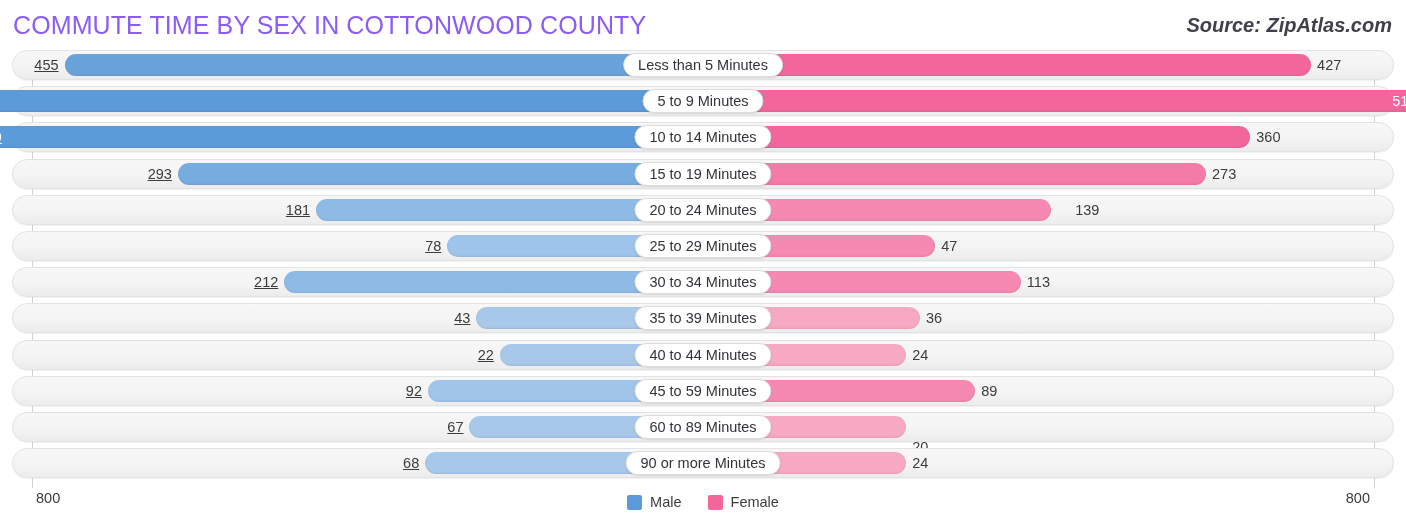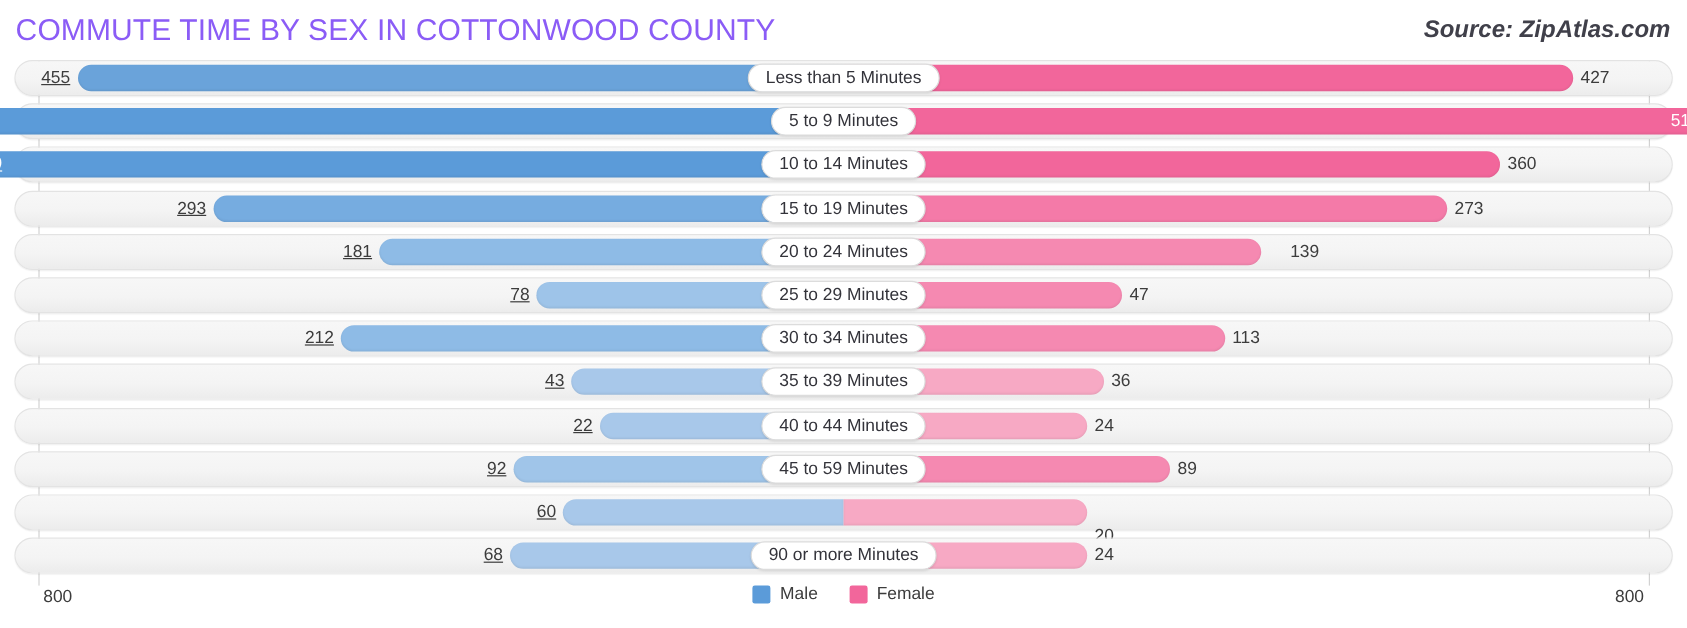--- a/index.html
+++ b/index.html
@@ -83,21 +83,21 @@
   }
   
   #footer{position:absolute;left:0;top:487px;width:1406px;height:36px;}
   .axis-max{
     position:absolute;top:3px;font-size:14.5px;color:#3c3c3c;
   }
   #axis-max-left{left:36px;}
   #axis-max-right{right:36px;}
   #legend{
     position:absolute;left:0;top:0;width:1406px;
-    display:flex;justify-content:center;align-items:flex-start;gap:26px;
+    display:flex;justify-content:center;align-items:center;gap:26px;
     height:30px;
   }
   .legend-item{display:flex;align-items:center;gap:8px;}
   .legend-swatch{width:15px;height:15px;border-radius:2px;display:block;}
   .legend-label{font-size:14.5px;color:#3c3c3c;}
 </style>
 </head>
 <body>
 
 <div id="header">
@@ -185,22 +185,23 @@
         <div class="bar male" style="width: 19.9%; background: rgb(160, 197, 233);"></div>
         <div class="bar female" style="width: 19.7%; background: rgb(245, 137, 177);"></div>
         <div class="val male" style="right: calc(69.9% + 6px); width: 60px;">92</div>
         <div class="val female" style="left: calc(69.7% + 6px); width: 60px;">89</div>
         <div class="center-pill">45 to 59 Minutes</div>
       </div>
       <div class="row" style="top: 368px;">
         <div class="track"></div>
         <div class="bar male" style="width: 16.9%; background: rgb(168, 200, 234);"></div>
         <div class="bar female" style="width: 14.7%; background: rgb(247, 169, 196);"></div>
-        <div class="val male" style="right: calc(66.9% + 6px); width: 60px;">60</div>
+        <div class="val male" style="right: calc(66.9% + 6px); width: 60px;">67</div>
         <div class="val female" style="left: calc(64.7% + 6px); width: 60px; margin-top: 20px;">20</div>
+        <div class="center-pill">60 to 89 Minutes</div>
       </div>
       <div class="row" style="top: 404.2px;">
         <div class="track"></div>
         <div class="bar male" style="width: 20.1%; background: rgb(168, 200, 234);"></div>
         <div class="bar female" style="width: 14.7%; background: rgb(247, 169, 196);"></div>
         <div class="val male" style="right: calc(70.1% + 6px); width: 60px;">68</div>
         <div class="val female" style="left: calc(64.7% + 6px); width: 60px;">24</div>
         <div class="center-pill">90 or more Minutes</div>
       </div>
     </div>

